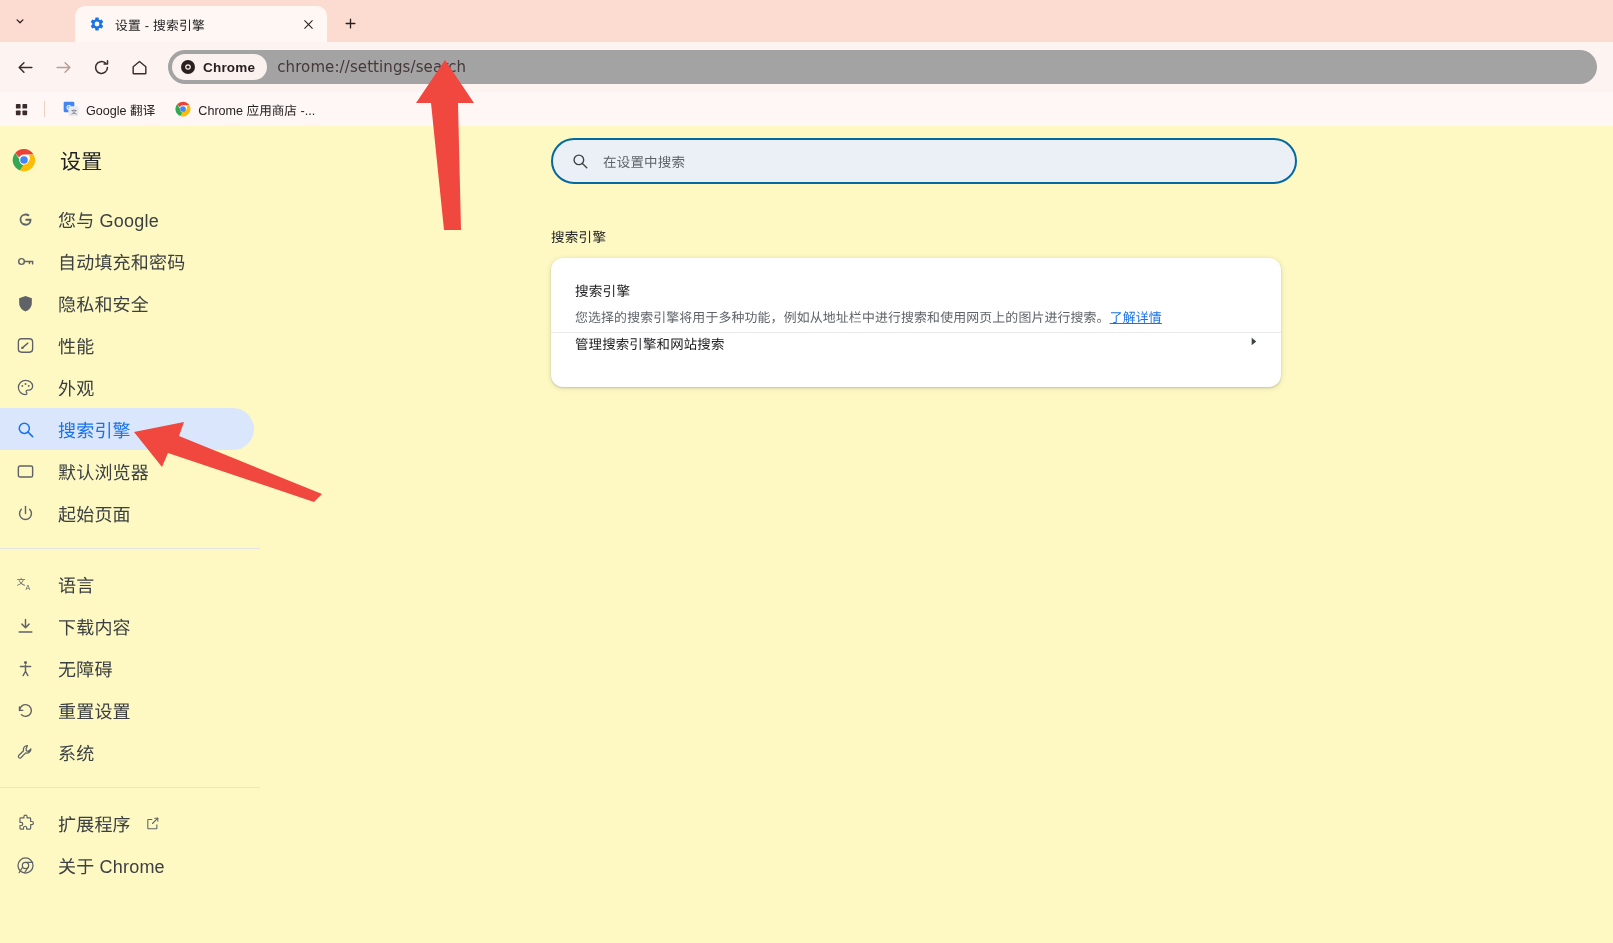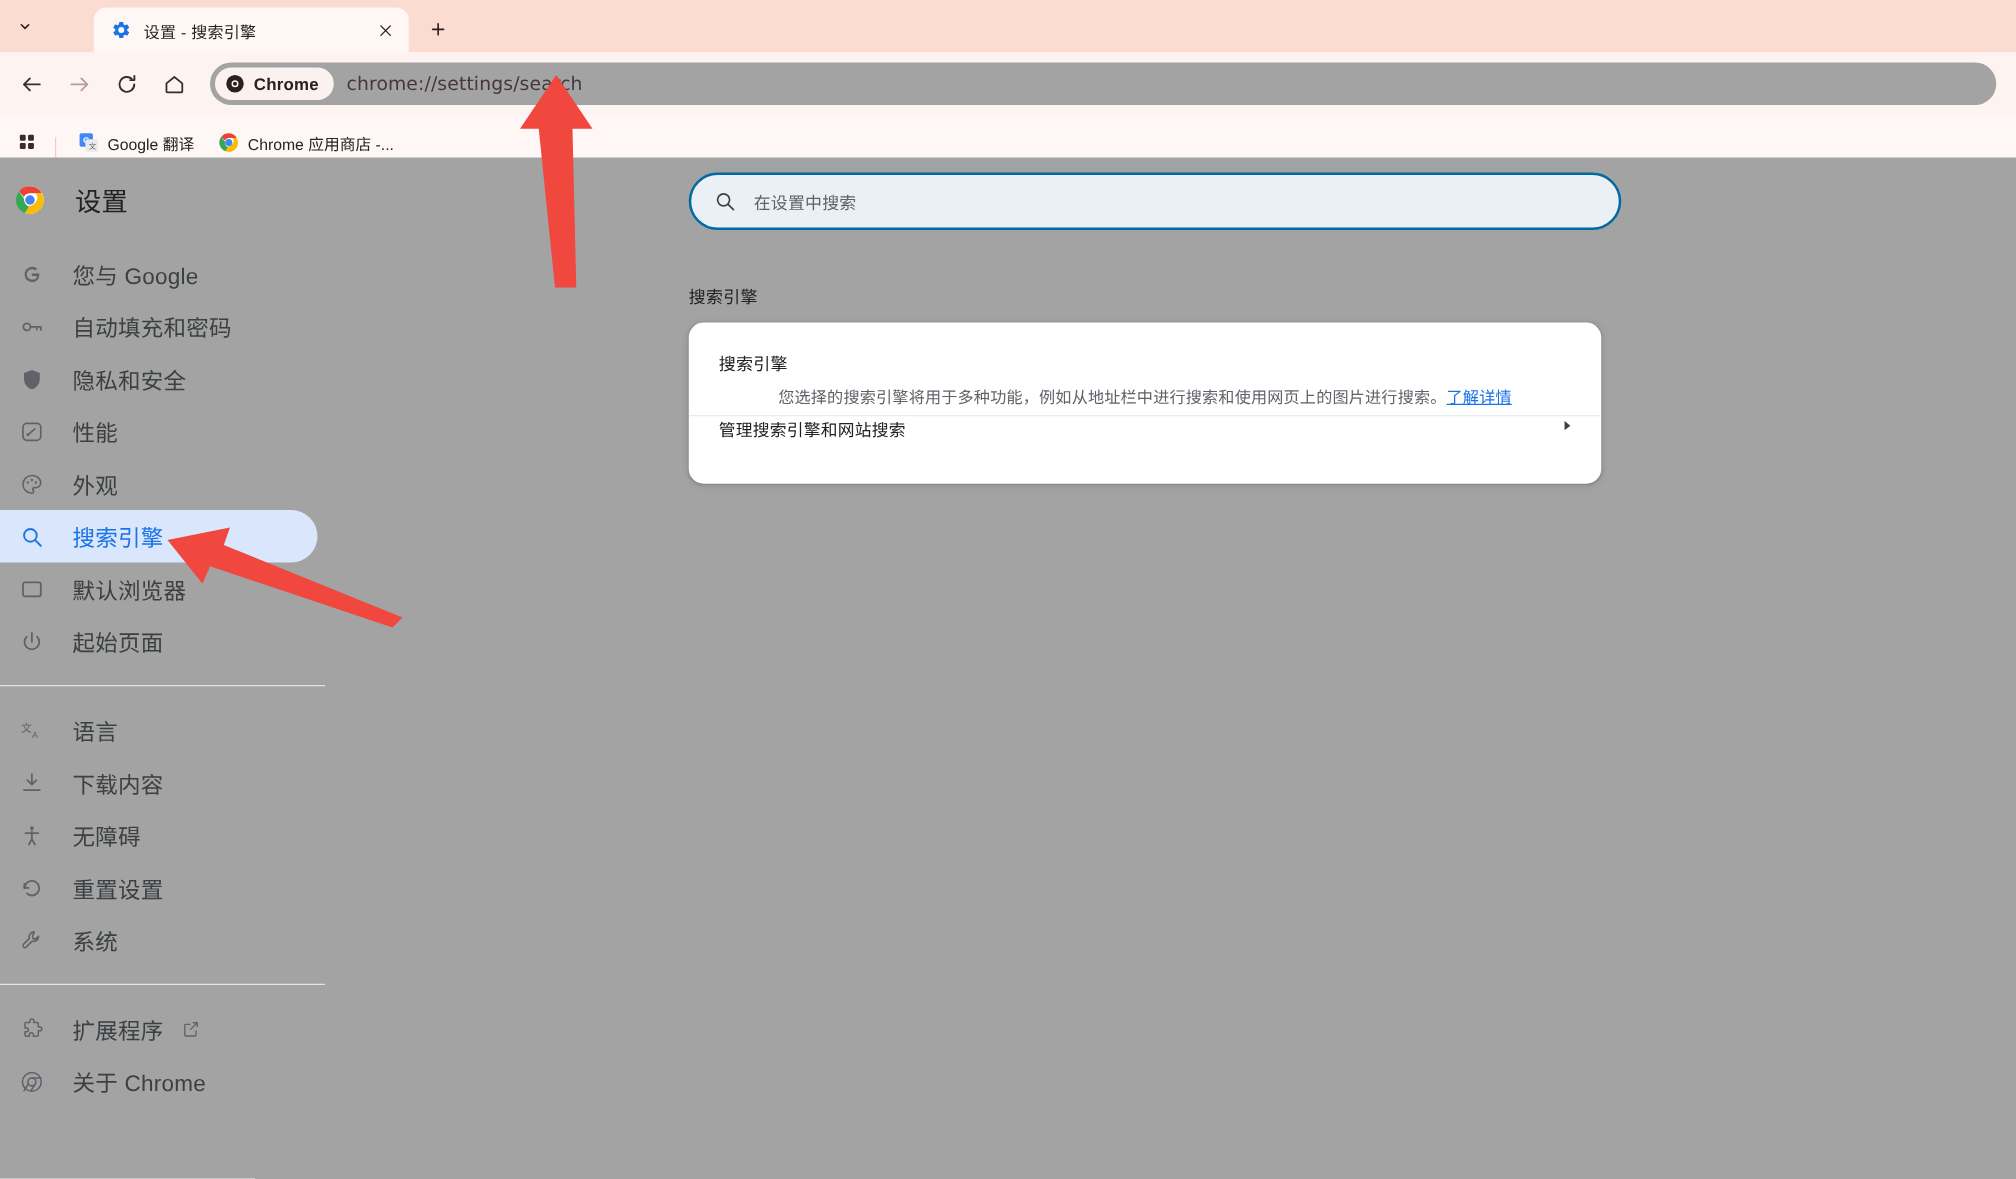--- a/index.html
+++ b/index.html
@@ -79,35 +79,35 @@
   .omnibox-url {
     font-size: 15px; color: #45373a; letter-spacing: .1px;
     white-space: nowrap; overflow: hidden; text-overflow: ellipsis;
     font-family: "DejaVu Sans", sans-serif;
   }
 
   
   .bookmarksbar {
     position: absolute; left: 0; top: 92px; width: 1613px; height: 34px;
     background: #fef7f5;
-    display: flex; align-items: flex-end; padding-left: 8px;
+    display: flex; align-items: center; padding-left: 8px;
   }
   .bm-grid { width: 26px; height: 26px; display:flex; align-items:center; justify-content:center; cursor:pointer; flex:none;}
   .bm-sep { width: 1px; height: 16px; background: #f1cdc2; margin: 0 10px; flex: none; }
   .bm-item {
     display: flex; align-items: center; height: 24px; padding: 0 8px;
     border-radius: 6px; cursor: pointer; flex: none; margin-right: 4px;
   }
   .bm-ico { width: 16px; height: 16px; margin-right: 7px; flex: none; display:block;}
   .bm-label { font-size: 12.6px; color: #272323; white-space: nowrap; }
 
   
   .page {
     position: absolute; left: 0; top: 126px; width: 1613px; height: 817px;
-    background: #a3a3a3; overflow: hidden;
+    background: #fef9c3; overflow: hidden;
   }
 
   
   .sidebar {
     position: absolute; left: 0; top: 0; width: 262px; height: 817px;
     padding-top: 6px;
   }
   .settings-header { display: flex; align-items: center; height: 56px; padding-left: 12px; }
   .settings-logo { width: 24px; height: 24px; flex: none; margin-right: 24px; display:block;}
   .settings-title { font-size: 21px; color: #202124; letter-spacing: .3px; }
@@ -146,21 +146,21 @@
   }
 
   .card {
     margin-left: 289px; width: 730px; background: #ffffff;
     border-radius: 12px;
     box-shadow: 0 1px 2px 0 rgba(60,64,67,.22), 0 1px 5px 1px rgba(60,64,67,.10);
     overflow: hidden;
   }
   .card-block { padding: 22px 24px 4px 24px; }
   .card-h { font-size: 13.6px; color: #202124; font-weight: 500; margin-bottom: 8px; letter-spacing:.2px;}
-  .card-desc { font-size: 12.9px; color: #5f6368; line-height: 1.55; letter-spacing: .15px; text-align: center; }
+  .card-desc { font-size: 12.9px; color: #5f6368; line-height: 1.55; letter-spacing: .15px; }
   .card-desc a { color: #1a73e8; text-decoration: underline; }
 
   .engine-row {
     display: flex; align-items: center; justify-content: space-between;
     padding: 14px 18px 18px 24px;
   }
   .engine-left { display: flex; align-items: center; }
   .engine-logo { width: 18px; height: 18px; flex: none; margin-right: 22px; display:block;}
   .engine-name { font-size: 13.5px; color: #202124; letter-spacing: .2px; }
   .change-btn {

